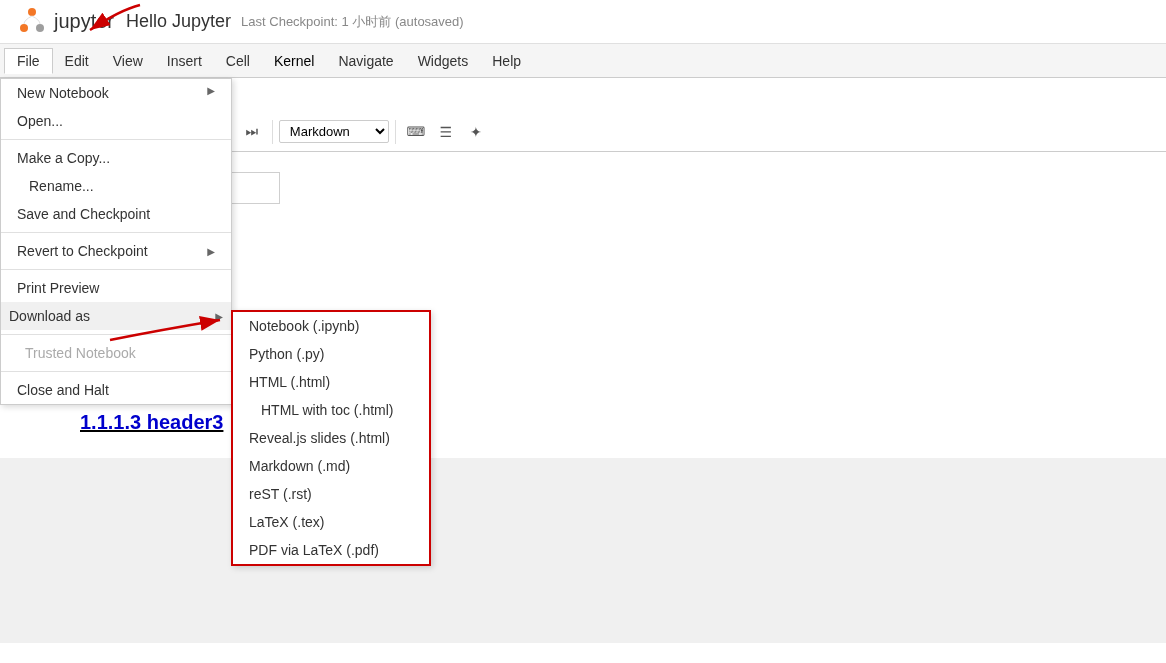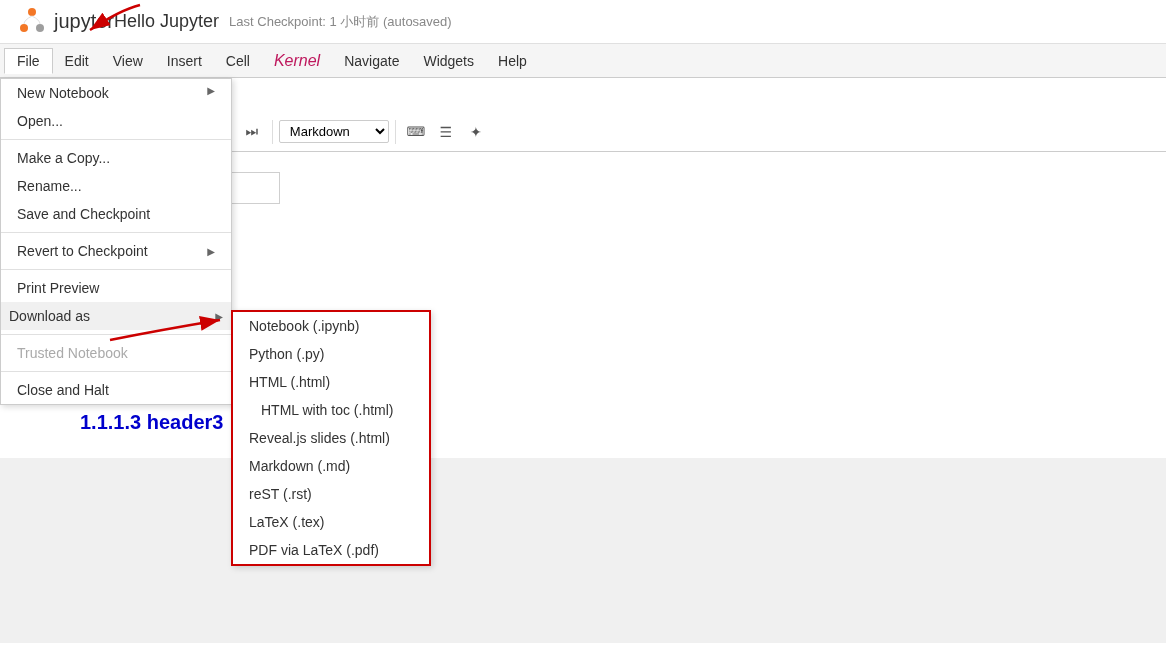--- a/index.html
+++ b/index.html
@@ -58,68 +58,68 @@
       <svg width="32" height="32" viewBox="0 0 32 32">
         <circle cx="16" cy="6" r="4" fill="#f37726"></circle>
         <circle cx="8" cy="22" r="4" fill="#f37726"></circle>
         <circle cx="24" cy="22" r="4" fill="#9e9e9e"></circle>
         <path d="M16 10 Q8 14 8 18" stroke="#e0e0e0" stroke-width="1" fill="none"></path>
         <path d="M16 10 Q24 14 24 18" stroke="#e0e0e0" stroke-width="1" fill="none"></path>
 
       </svg>
       <span style="font-size:20px;font-weight:300;color:#333;">jupyter</span>
     </div>
-    <span style="font-size:18px;font-weight:400;color:#333;">Hello Jupyter</span>
+    <span style="font-size:18px;font-weight:400;color:#333;margin-left:12px;">Hello Jupyter</span>
     <span style="font-size:13px;color:#888;margin-left:10px;">Last Checkpoint: 1 小时前  (autosaved)</span>
   </div>
 
   <svg style="position:absolute;top:0;left:60px;pointer-events:none;z-index:500;" width="120" height="50">
     <defs>
       <marker id="arrowhead1" markerWidth="8" markerHeight="6" refX="8" refY="3" orient="auto">
         <polygon points="0 0, 8 3, 0 6" fill="#cc0000"></polygon>
       </marker>
     </defs>
     <path d="M80,5 Q60,10 30,30" stroke="#cc0000" stroke-width="2.5" fill="none" marker-end="url(#arrowhead1)"></path>
   </svg>
 
   <div id="menu-bar" style="position:absolute;top:44px;left:0;right:0;height:34px;background:#f5f5f5;border-bottom:1px solid #ccc;display:flex;align-items:center;padding:0 4px;">
     <div style="padding:4px 12px;cursor:pointer;font-size:14px;color:#333;background:#fff;border:1px solid #ccc;border-bottom:1px solid #fff;z-index:100;position:relative;">File</div>
     <div style="padding:4px 12px;cursor:pointer;font-size:14px;color:#333;">Edit</div>
     <div style="padding:4px 12px;cursor:pointer;font-size:14px;color:#333;">View</div>
     <div style="padding:4px 12px;cursor:pointer;font-size:14px;color:#333;">Insert</div>
     <div style="padding:4px 12px;cursor:pointer;font-size:14px;color:#333;">Cell</div>
-    <div style="padding:4px 12px;cursor:pointer;font-size:16px;color:#be185d;font-style:italic;">Kernel</div>
+    <div style="padding:4px 12px;cursor:pointer;font-size:14px;color:#000000;">Kernel</div>
     <div style="padding:4px 12px;cursor:pointer;font-size:14px;color:#333;">Navigate</div>
     <div style="padding:4px 12px;cursor:pointer;font-size:14px;color:#333;">Widgets</div>
     <div style="padding:4px 12px;cursor:pointer;font-size:14px;color:#333;">Help</div>
   </div>
 
   <div id="file-dropdown" style="position:absolute;top:78px;left:0;background:#fff;border:1px solid #ccc;box-shadow:2px 2px 6px rgba(0,0,0,0.15);z-index:200;min-width:232px;">
     <div style="padding:6px 16px;cursor:pointer;font-size:14px;color:#333;display:flex;justify-content:space-between;">
       <span>New Notebook</span>
       <span style="font-size:10px;color:#666;">▶</span>
     </div>
     <div style="padding:6px 16px;cursor:pointer;font-size:14px;color:#333;">Open...</div>
     <div style="height:1px;background:#e0e0e0;margin:4px 0;"></div>
     <div style="padding:6px 16px;cursor:pointer;font-size:14px;color:#333;">Make a Copy...</div>
-    <div style="padding:6px 16px;cursor:pointer;font-size:14px;color:#333;">Rename...</div>
+    <div style="padding:6px 28px;cursor:pointer;font-size:14px;color:#333;">Rename...</div>
     <div style="padding:6px 16px;cursor:pointer;font-size:14px;color:#333;">Save and Checkpoint</div>
     <div style="height:1px;background:#e0e0e0;margin:4px 0;"></div>
     <div style="padding:6px 16px;cursor:pointer;font-size:14px;color:#333;display:flex;align-items:center;justify-content:space-between;">
       <span>Revert to Checkpoint</span>
       <span style="font-size:10px;color:#666;">▶</span>
     </div>
     <div style="height:1px;background:#e0e0e0;margin:4px 0;"></div>
     <div style="padding:6px 16px;cursor:pointer;font-size:14px;color:#333;">Print Preview</div>
     <div style="padding:6px 8px;cursor:pointer;font-size:14px;color:#333;background:#f0f0f0;display:flex;align-items:center;justify-content:space-between;">
       <span>Download as</span>
       <span style="font-size:10px;color:#666;">▶</span>
     </div>
     <div style="height:1px;background:#e0e0e0;margin:4px 0;"></div>
-    <div style="padding:6px 16px;cursor:pointer;font-size:14px;color:#aaa;">Trusted Notebook</div>
+    <div style="padding:6px 24px;cursor:pointer;font-size:14px;color:#aaa;">Trusted Notebook</div>
     <div style="height:1px;background:#e0e0e0;margin:4px 0;"></div>
     <div style="padding:6px 16px;cursor:pointer;font-size:14px;color:#333;">Close and Halt</div>
   </div>
 
   <div id="download-submenu" style="position:absolute;top:310px;left:231px;background:#fff;border:2px solid #cc0000;box-shadow:2px 2px 6px rgba(0,0,0,0.15);z-index:300;min-width:200px;">
     <div style="padding:6px 16px;cursor:pointer;font-size:14px;color:#333;">Notebook (.ipynb)</div>
     <div style="padding:6px 16px;cursor:pointer;font-size:14px;color:#333;">Python (.py)</div>
     <div style="padding:6px 16px;cursor:pointer;font-size:14px;color:#333;">HTML (.html)</div>
     <div style="padding:6px 16px;cursor:pointer;font-size:14px;color:#333;margin-left:12px;">HTML with toc (.html)</div>
     <div style="padding:6px 16px;cursor:pointer;font-size:14px;color:#333;">Reveal.js slides (.html)</div>
@@ -172,20 +172,20 @@
       
       <div style="font-size:32px;font-weight:bold;color:#333;margin:16px 0 10px 0;">1  header1</div>
 
       
       <div style="font-size:26px;font-weight:bold;color:#333;margin:12px 0 8px 0;">1.1  header2</div>
 
       
       <div style="font-size:20px;font-weight:bold;color:#333;margin:10px 0 6px 0;">1.1.1  header3</div>
 
       
-      <div style="margin-top:8px;">
+      <div style="margin-top:8px;text-decoration:underline;">
         <div style="font-size:20px;font-weight:bold;color:#0000cc;margin-bottom:4px;">1.1.1.1 header1</div>
         <div style="font-size:20px;font-weight:bold;color:#0000cc;margin-bottom:4px;">1.1.1.2 header2</div>
         <div style="font-size:20px;font-weight:bold;color:#0000cc;margin-bottom:4px;">1.1.1.3 header3</div>
       </div>
     </div>
   </div>
 </div>
 
 </body></html>

